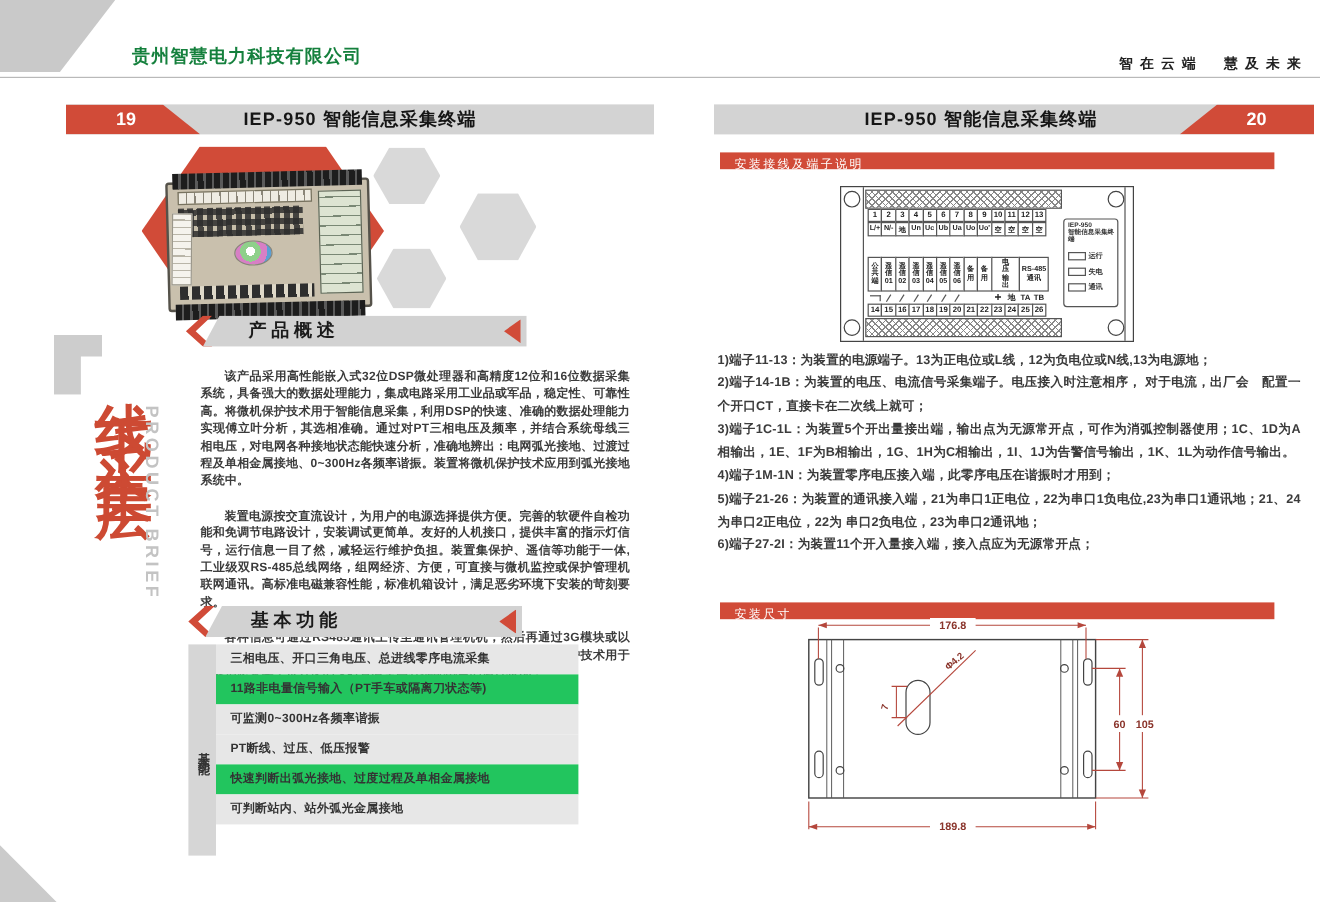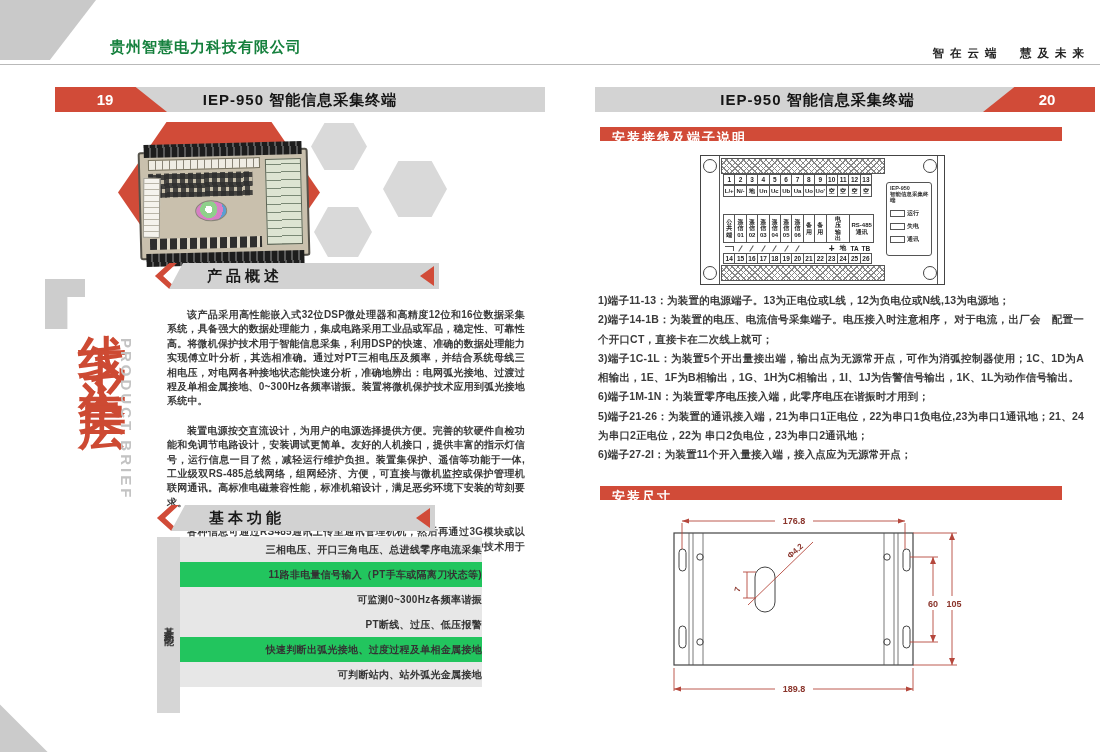--- a/index.html
+++ b/index.html
@@ -81,26 +81,26 @@
   .para{margin:15px;font-size:10px;font-weight:bold;color:#3b3b3b;line-height:14.4px;
         text-align:justify;text-indent:2em;letter-spacing:.2px;}
 
   
   .fn-side{left:157px;top:537px;width:23px;height:176px;background:#d6d6d6;
            display:flex;align-items:center;justify-content:center;}
   .fn-side span{writing-mode:vertical-rl;text-orientation:upright;font-size:10px;
                 font-weight:bold;color:#333;letter-spacing:3px;}
   .fn-list{left:180px;top:537px;width:302px;}
   .fn-row{height:25px;line-height:25px;padding-left:12px;font-size:10px;font-weight:bold;
-          color:#333;background:#e7e7e7;letter-spacing:.3px;text-align:right;}
+          color:#333;background:#e7e7e7;letter-spacing:.3px;}
   .fn-alt{background:#22c55e;}
 
   
-  .red-bar{background:#d14b38;height:14px;line-height:22px;color:#fff;font-size:13px;
-           font-weight:bold;padding-left:12px;letter-spacing:2px;box-sizing:border-box;}
+  .red-bar{background:#d14b38;height:14px;line-height:22px;color:#fff;font-size:10px;
+           font-weight:normal;padding-left:12px;letter-spacing:2px;box-sizing:border-box;}
 
   
   .term{left:700px;top:155px;width:243px;height:128px;border:1.5px solid #444;background:#fff;}
   .t-vline{position:absolute;top:0;bottom:0;width:1px;background:#555;}
   .t-circ{position:absolute;width:12px;height:12px;border:1px solid #444;border-radius:50%;background:#fff;}
   .t-hatch{position:absolute;left:20px;width:162px;height:14px;border:1px solid #555;
            background-image:repeating-linear-gradient(45deg,#888 0 1px,transparent 1px 4px),
                             repeating-linear-gradient(-45deg,#888 0 1px,transparent 1px 4px);}
   .t-row{position:absolute;left:22px;display:flex;}
   .t-cell{flex:0 0 12.4px;width:12.4px;box-sizing:border-box;border:1px solid #555;margin-left:-1px;
@@ -319,26 +319,26 @@
             <div class="led-lab">通讯</div>
           </div>
         </div>
     </div>
   </div>
 
   <div class="abs notes">
       <div class="note">1)端子11-13：为装置的电源端子。13为正电位或L线，12为负电位或N线,13为电源地；</div>
       <div class="note">2)端子14-1B：为装置的电压、电流信号采集端子。电压接入时注意相序， 对于电流，出厂会　配置一个开口CT，直接卡在二次线上就可；</div>
       <div class="note">3)端子1C-1L：为装置5个开出量接出端，输出点为无源常开点，可作为消弧控制器使用；1C、1D为A相输出，1E、1F为B相输出，1G、1H为C相输出，1I、1J为告警信号输出，1K、1L为动作信号输出。</div>
-      <div class="note">6)端子1M-1N：为装置零序电压接入端，此零序电压在谐振时才用到；</div>
+      <div class="note">4)端子1M-1N：为装置零序电压接入端，此零序电压在谐振时才用到；</div>
       <div class="note">5)端子21-26：为装置的通讯接入端，21为串口1正电位，22为串口1负电位,23为串口1通讯地；21、24为串口2正电位，22为 串口2负电位，23为串口2通讯地；</div>
       <div class="note">6)端子27-2I：为装置11个开入量接入端，接入点应为无源常开点；</div>
     </div>
 
-  <div class="abs red-bar" style="left:600px;top:486px;width:462px;">安装尺寸</div>
+  <div class="abs red-bar" style="left:600px;top:502px;width:462px;">安装尺寸</div>
 
   <svg class="abs dim-svg" width="450" height="232" viewBox="0 0 450 232">
 
     <rect x="29" y="21" width="239" height="132" fill="none" stroke="#444" stroke-width="1.2"></rect>
     <g stroke="#555" stroke-width="0.8">
       <line x1="44" y1="21" x2="44" y2="153"></line>
         <line x1="48" y1="21" x2="48" y2="153"></line>
         <line x1="58" y1="21" x2="58" y2="153"></line>
       <line x1="239" y1="21" x2="239" y2="153"></line>
         <line x1="249" y1="21" x2="249" y2="153"></line>

